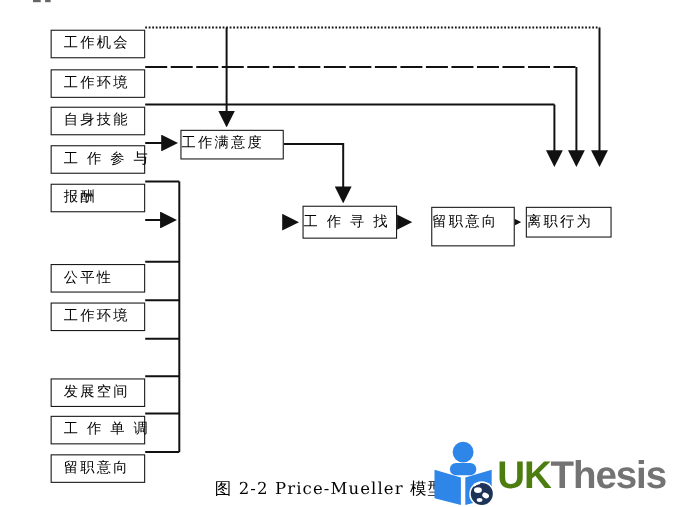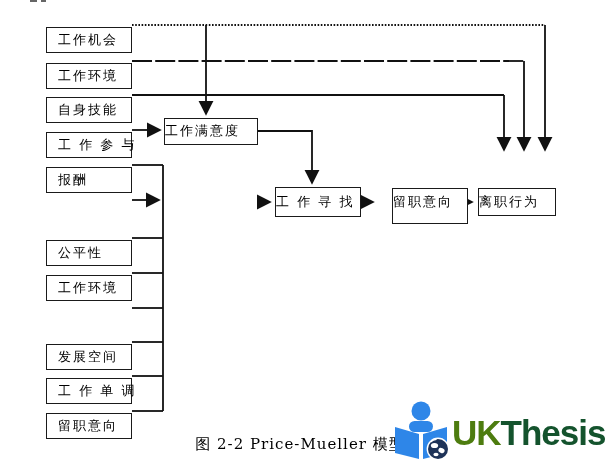--- a/index.html
+++ b/index.html
@@ -100,17 +100,17 @@
       <polygon points="3,29 27,36 27,61 3,55" fill="#2e86e8"></polygon>
       <polygon points="55,29 31,36 31,61 55,55" fill="#2e86e8"></polygon>
       <circle cx="46" cy="51" r="11.4" fill="#ffffff"></circle>
       <circle cx="46" cy="51" r="10" fill="#1e3358"></circle>
       <ellipse cx="42.5" cy="47.5" rx="3.6" ry="2.6" fill="#ffffff"></ellipse>
       <ellipse cx="49.5" cy="52.5" rx="3.2" ry="2.4" fill="#ffffff" transform="rotate(25 49.5 52.5)"></ellipse>
       <ellipse cx="44" cy="56.5" rx="2.6" ry="1.8" fill="#ffffff"></ellipse>
       <path d="M38.5,44 a10,10 0 0 1 6,-2.8" stroke="#ffffff" stroke-width="1.4" fill="none"></path>
     </svg>
     <div class="logo-text">
-      <span style="color:#4d7c0f">UK</span><span style="color:#14532d">Thesis</span>
+      <span style="color:#4d7c0f">UK</span><span style="color:#737373">Thesis</span>
     </div>
   </div>
 
 </div>
 
 </body></html>

